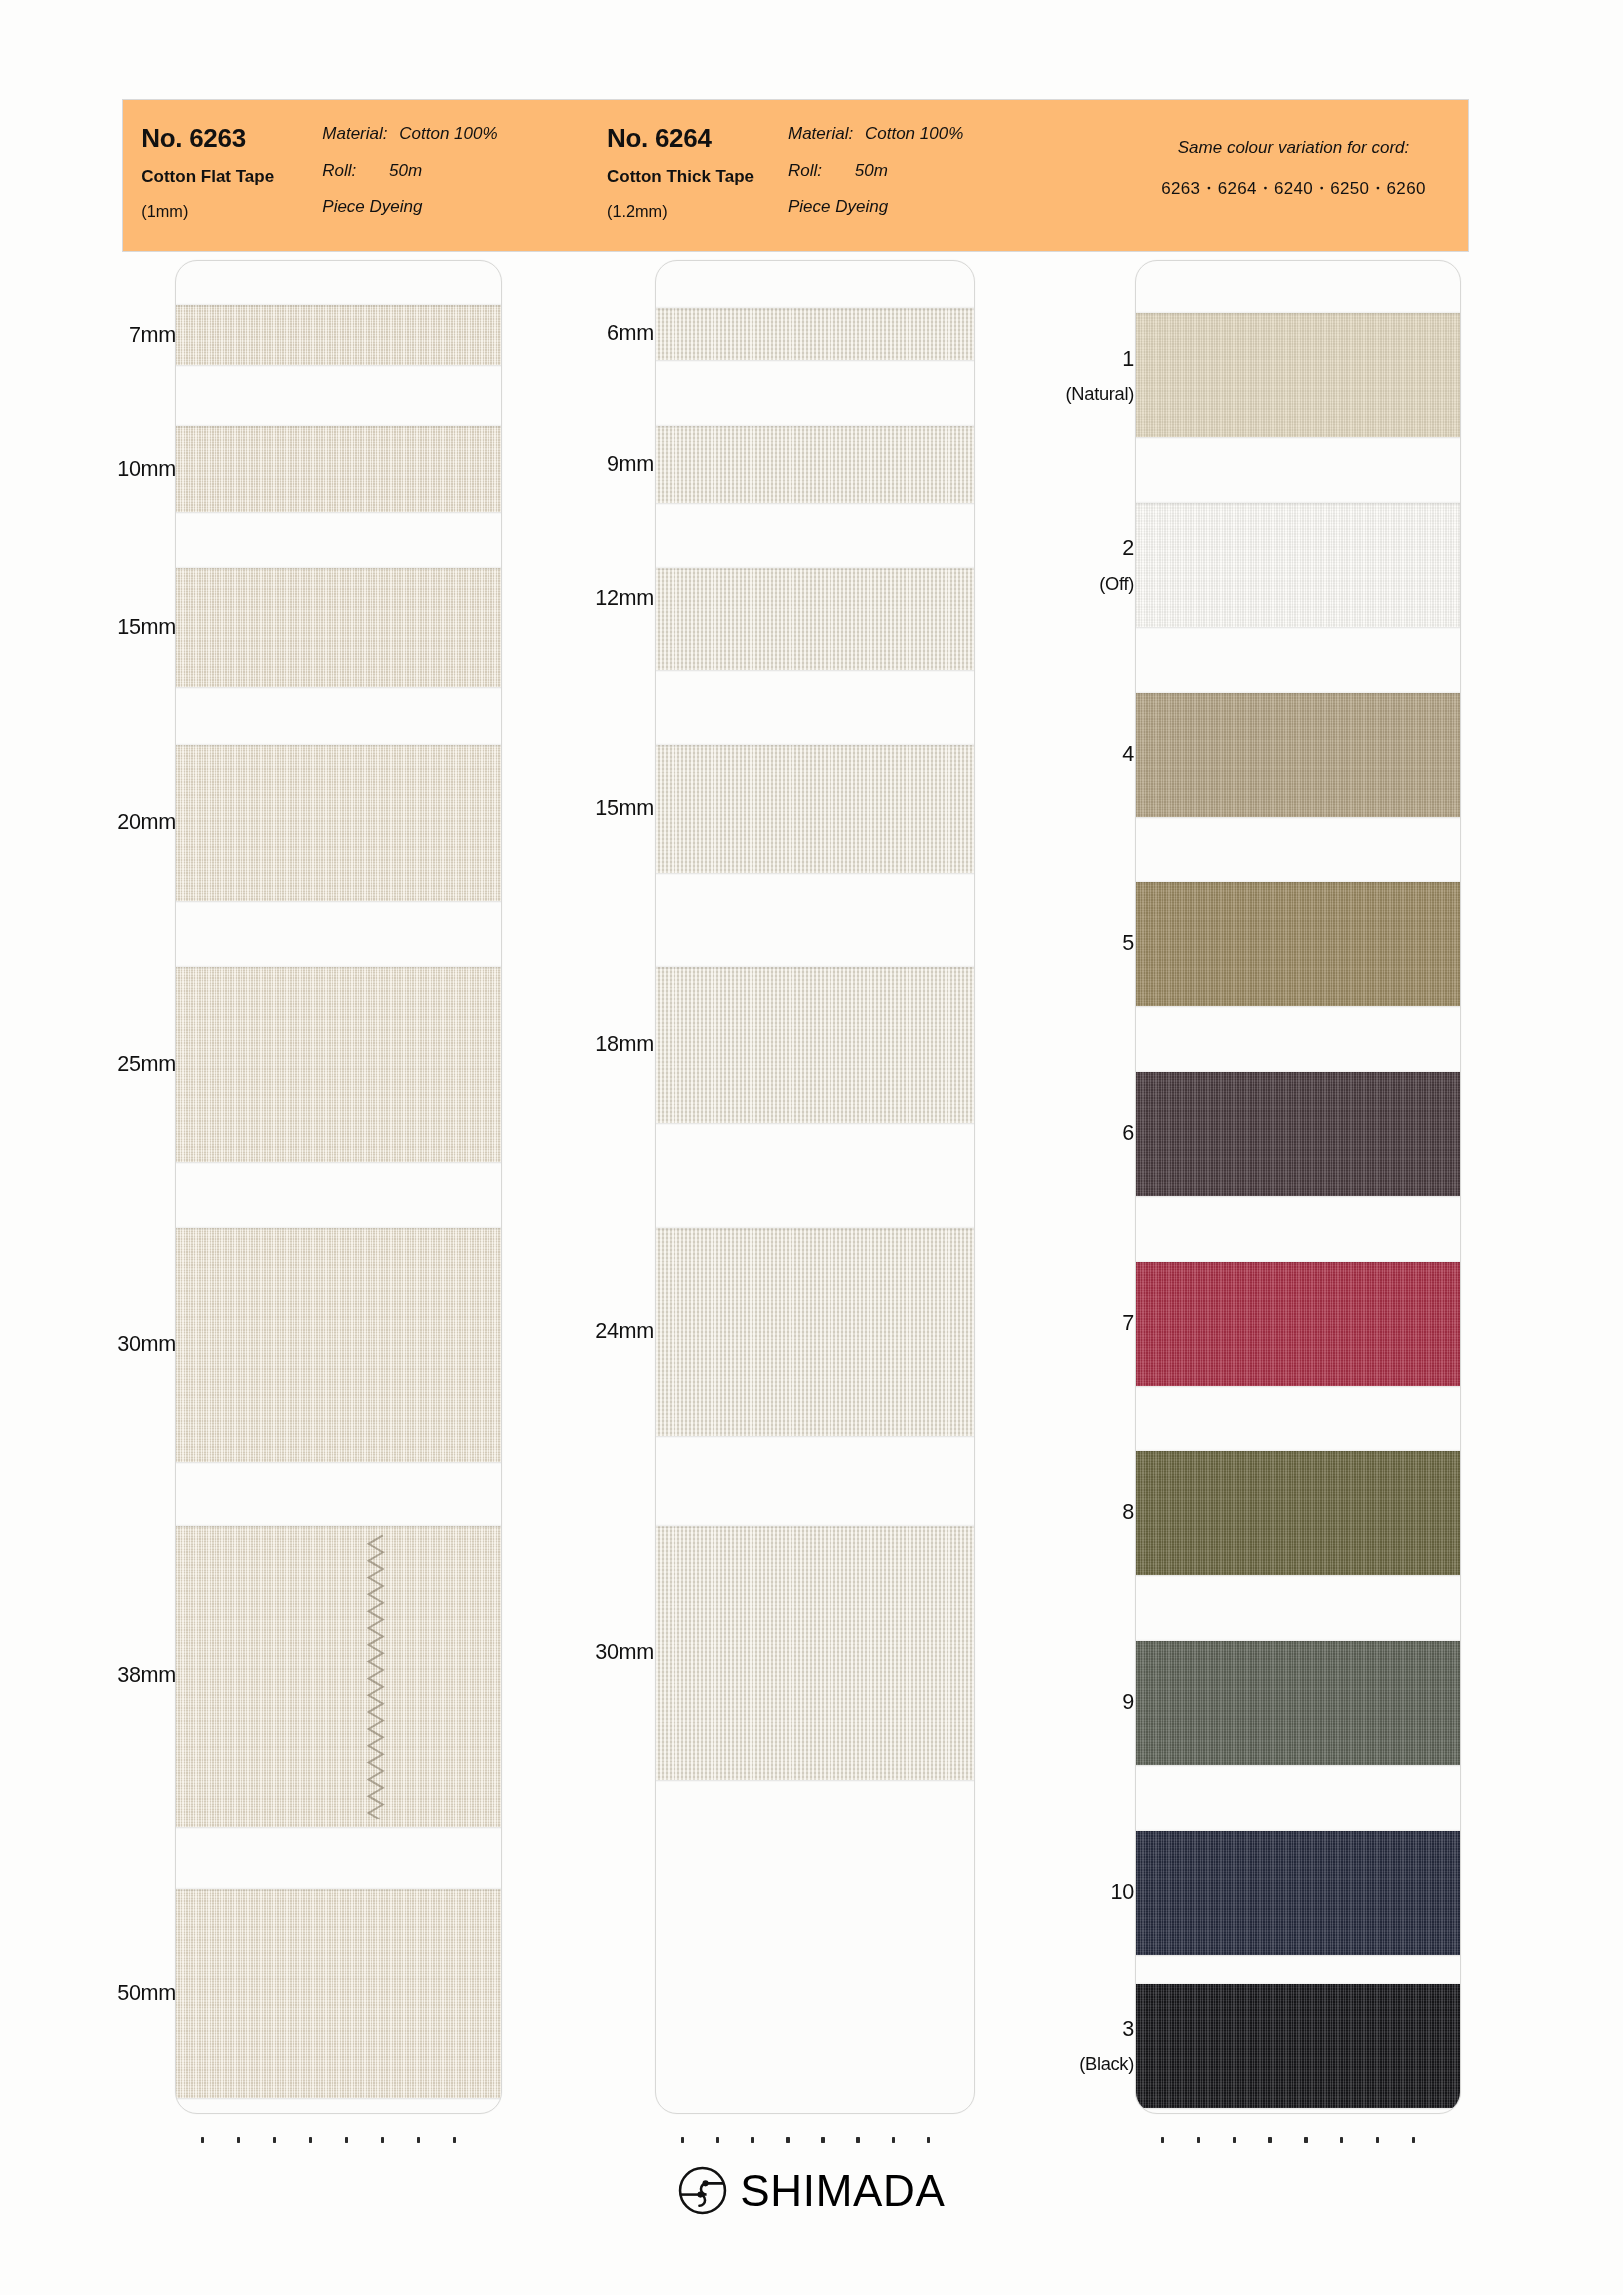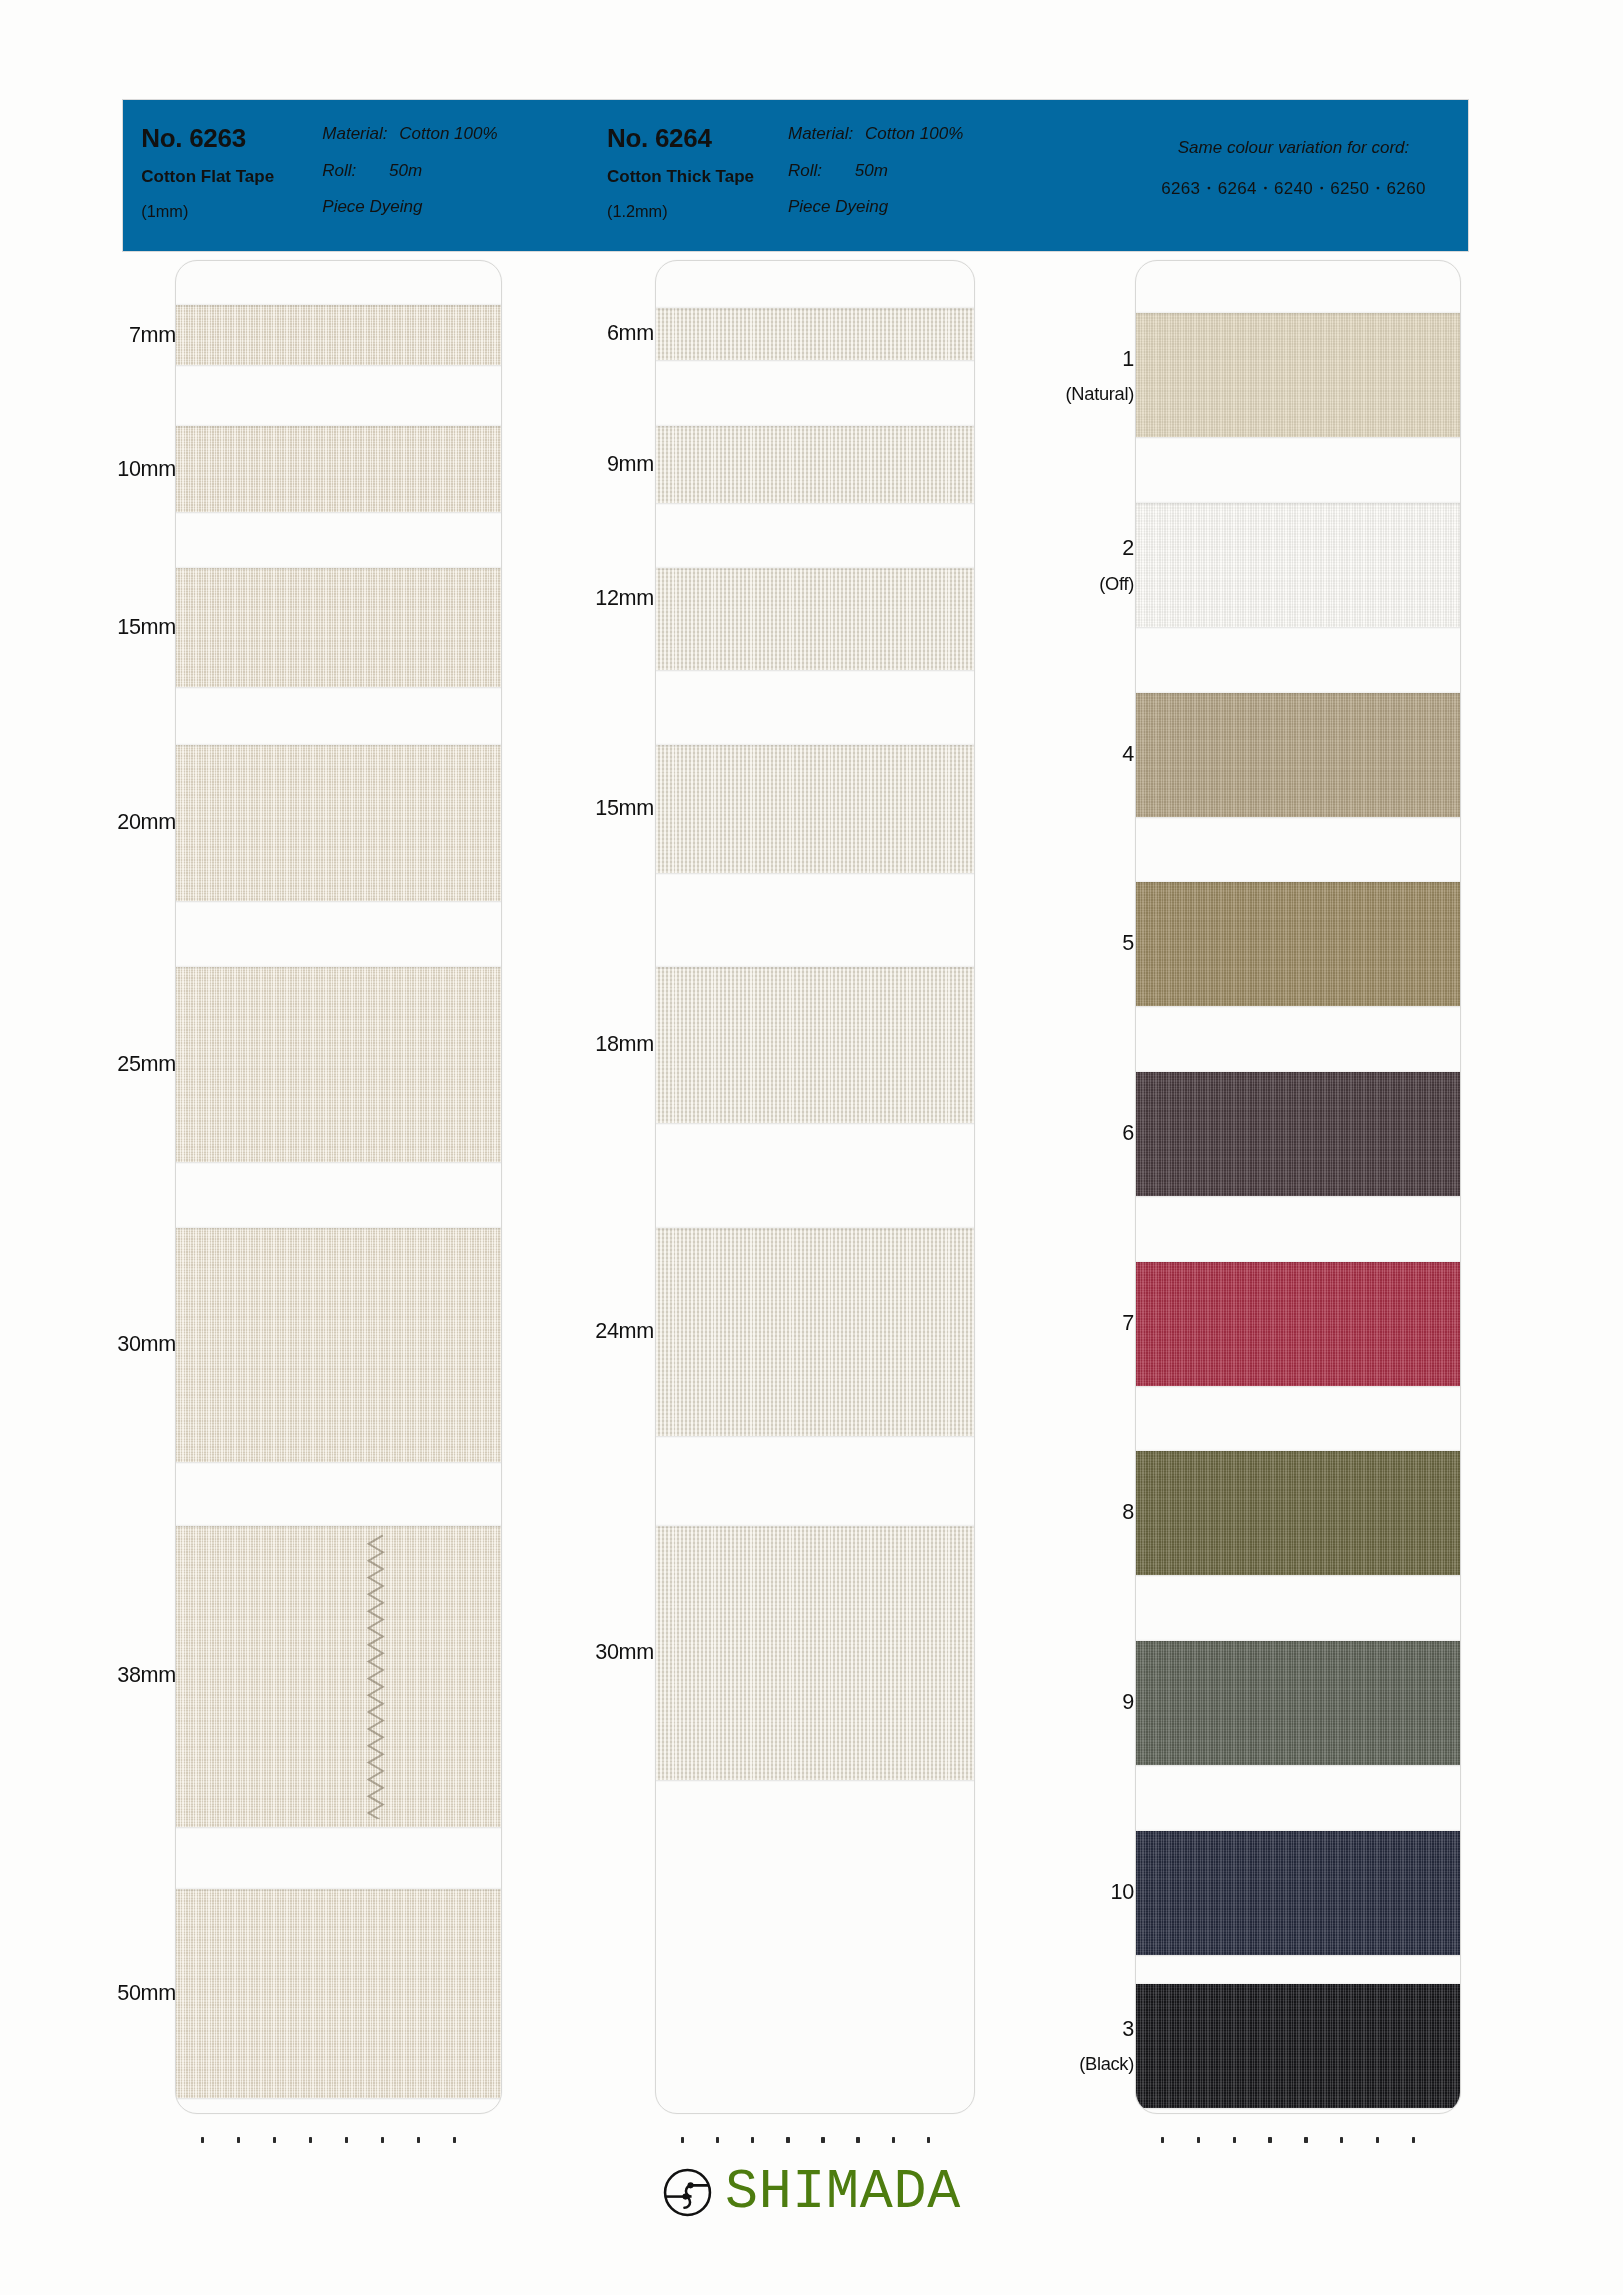--- a/index.html
+++ b/index.html
@@ -14,21 +14,21 @@
   
   #paper{
     position:absolute;inset:0;
     background:#fdfdfc;
   }
   
   #header-box{
     position:absolute;
     left:122px;top:99px;width:1347px;height:153px;
     border:1.3px solid #d9d9d9;
-    background:#0369a1;
+    background:#fdba74;
     box-sizing:border-box;
   }
   .hdr-group{
     position:absolute;top:0;height:100%;
   }
   #hdr-g1{left:18.3px;}
   #hdr-g2{left:484px;}
   #hdr-g3{left:1007px;width:327px;}
   .hdr-col-a{position:absolute;left:0;top:25px;width:190px;}
   .hdr-col-b{position:absolute;left:181px;top:25px;width:281px;}
@@ -124,22 +124,22 @@
   .dots{position:absolute;display:flex;justify-content:space-between;}
   .dots span{width:3.3px;height:5.9px;background:#2b2b2b;border-radius:0.7px;display:block;}
 
   
   #footer{
     position:absolute;left:0;right:0;top:2165px;text-align:center;
   }
   #logo-row{display:flex;align-items:center;justify-content:center;gap:11.8px;}
   #logo-mark{width:51px;height:51px;display:block;}
   #logo-word{
-    font-size:55px;font-weight:400;letter-spacing:0.7px;line-height:1;
-    color:#4d7c0f;white-space:nowrap;font-family:Liberation Mono, monospace;
+    font-size:44px;font-weight:400;letter-spacing:0.7px;line-height:1;
+    color:#000000;white-space:nowrap;
   }
   #logo-url{
     margin-top:11.8px;font-size:21.6px;letter-spacing:4.6px;color:#111;white-space:nowrap;
   }
 </style>
 </head>
 <body>
 
 <div id="paper"></div>
 

